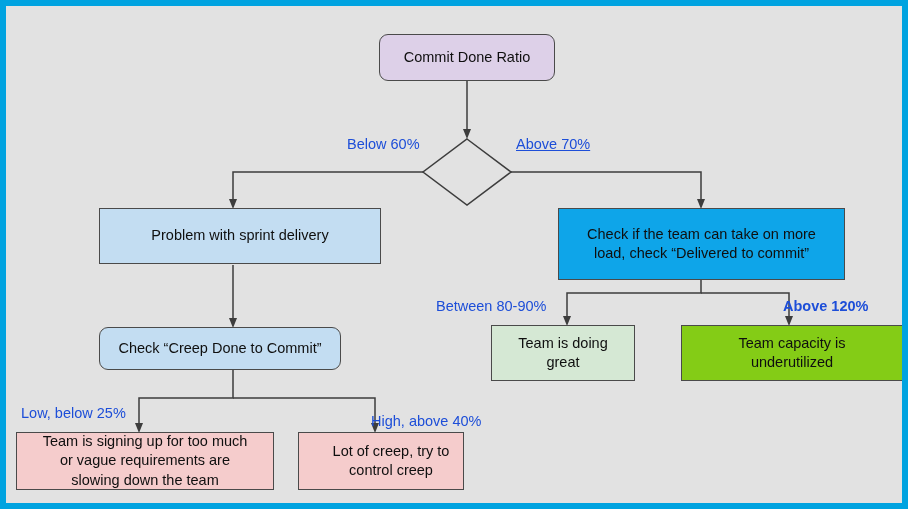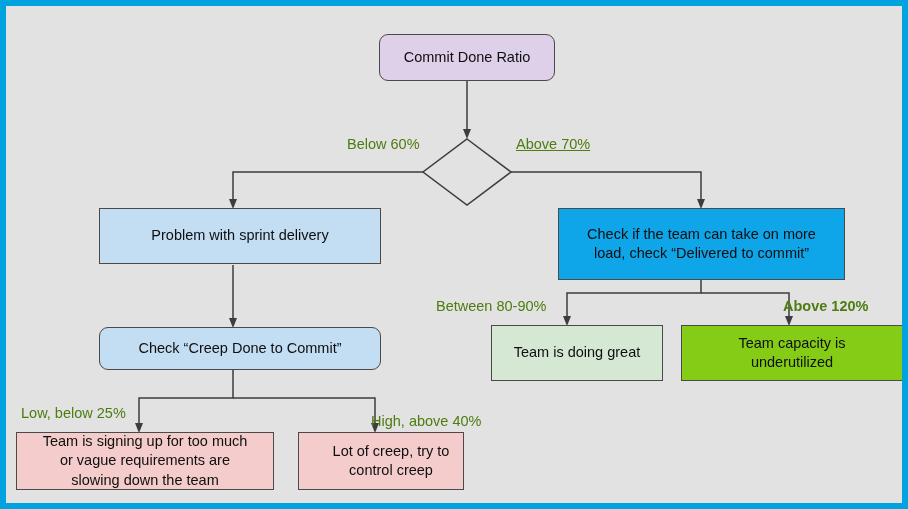--- a/index.html
+++ b/index.html
@@ -30,21 +30,21 @@
     font-size: 14.5px;
     line-height: 1.32;
     border: 1.6px solid #4a4a4a;
     padding: 2px 8px;
     white-space: pre-line;
   }
   .node.rounded { border-radius: 9px; }
   .edge-label {
     position: absolute;
     font-size: 14.5px;
-    color: #4d7c0f;
+    color: #1d4ed8;
     white-space: nowrap;
     line-height: 1;
   }
   svg.wires {
     position: absolute;
     left: 0;
     top: 0;
     width: 896px;
     height: 497px;
     overflow: visible;
@@ -89,23 +89,23 @@
     <polygon class="arrowhead" points="783,320 779,310 787,310"></polygon>
   </svg>
 
   <div class="node rounded" style="left:373px; top:28px; width:176px; height:47px; background:#ddd0e8;">Commit Done Ratio</div>
 
   <div class="node" style="left:93px; top:202px; width:282px; height:56px; background:#c3ddf2;">Problem with sprint delivery</div>
 
   <div class="node" style="left:552px; top:202px; width:287px; height:72px; background:#0ea5e9;">Check if the team can take on more
 load, check “Delivered to commit”</div>
 
-  <div class="node rounded" style="left:93px; top:321px; width:282px; height:43px; background:#c3ddf2;">Check “Creep Done to Commit”</div>
+  <div class="node rounded" style="left:93px; top:321px; width:242px; height:43px; background:#c3ddf2;">Check “Creep Done to Commit”</div>
 
-  <div class="node" style="left:485px; top:319px; width:172px; height:56px; background:#d5e8d4;text-align:right;">Team is doing great</div>
+  <div class="node" style="left:485px; top:319px; width:144px; height:56px; background:#d5e8d4;">Team is doing great</div>
 
   <div class="node" style="left:675px; top:319px; width:222px; height:56px; background:#84cc16;">Team capacity is
 underutilized</div>
 
   <div class="node" style="left:10px; top:426px; width:258px; height:58px; background:#f5cccc;">Team is signing up for too much
 or vague requirements are
 slowing down the team</div>
 
   <div class="node" style="left:292px; top:426px; width:166px; height:58px; background:#f5cccc;padding-left:28px;">Lot of creep, try to
 control creep</div>

